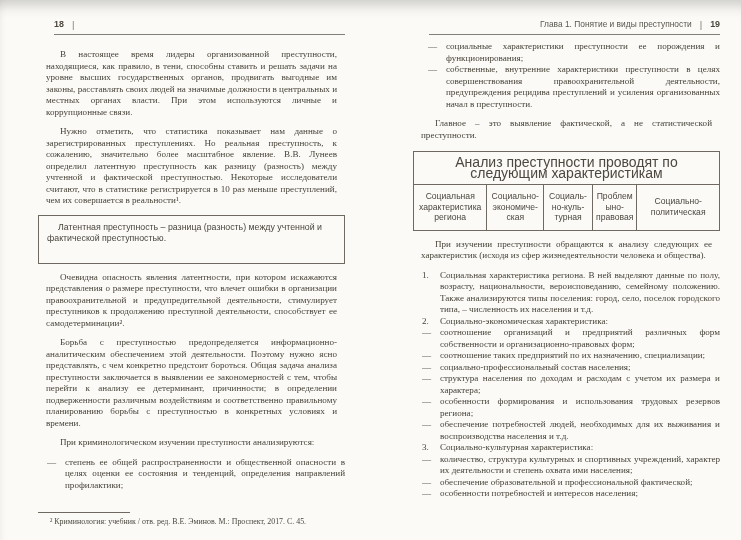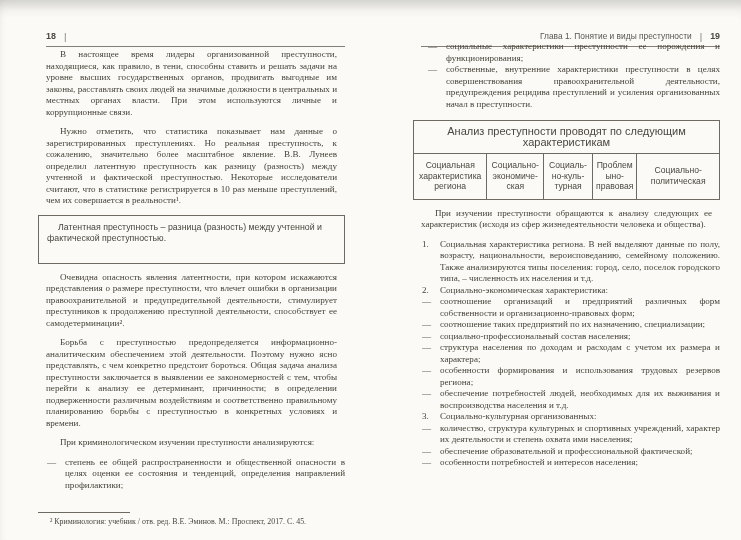--- a/index.html
+++ b/index.html
@@ -8,25 +8,25 @@
     background:#fbfaf7;
     box-shadow: inset 0 16px 14px -12px rgba(60,58,54,.28), inset 6px 0 10px -8px rgba(60,58,54,.12);
     font-family:"Liberation Serif","DejaVu Serif",serif;
     color:#474338;
   }
   .page { position:absolute; top:0; width:307px; height:540px; overflow:hidden; }
   .page.left  { left:38px; }
   .page.right { left:413px; }
 
   .running-head {
-    position:absolute; top:20px; left:8px; right:0;
+    position:absolute; top:20px; left:16px; right:0;
     border-bottom:1px solid #847f76; padding-bottom:5px;
     font-family:"Liberation Sans","DejaVu Sans",sans-serif;
     font-size:8.4px; line-height:9px; color:#5a564d;
-    display:flex; align-items:flex-end; gap:8px;margin-top:12px;
+    display:flex; align-items:flex-end; gap:8px;
   }
   .running-head.right-head { justify-content:flex-end; }
   .pagenum { font-weight:bold; font-size:8.9px; color:#4c483f; }
   .head-sep { color:#827d74; font-size:9.5px; }
 
   .body {
     position:absolute; top:41px; left:0; right:0;
     font-size:9.1px; line-height:11.5px; text-align:justify;
     hyphens:manual;
   }
@@ -47,21 +47,21 @@
   .an-table {
     width:100%; border-collapse:collapse; margin:10px 0 8px 0;
     font-family:"Liberation Sans","DejaVu Sans",sans-serif;
     color:#4c473f; table-layout:fixed;
   }
   .an-table td {
     border:1px solid #6e6a61; text-align:center; vertical-align:middle;
     font-size:8.6px; line-height:10.6px; padding:6px 3px 7px 3px;
     overflow-wrap:break-word; hyphens:manual;
   }
-  .an-table td.t-head { font-size:11px; padding:5px 14px 6px 14px; }
+  .an-table td.t-head { font-size:14px; padding:5px 14px 6px 14px; }
 
   .footnotes {
     position:absolute; left:0; right:0; bottom:13px;
     font-size:7.9px; line-height:10.2px; text-align:justify; color:#4c483f;
   }
   .footnotes .fn { margin:0; text-indent:12px; }
   .fn-rule { width:92px; border-top:1px solid #6e6a61; margin:0 0 4px 0; }
 </style>
 </head>
 <body>
@@ -106,20 +106,21 @@
     <div class="body">
       <div class="li li-lg">
         <span class="marker">—</span>
         <span class="li-text">социальные характеристики преступности ее порождения и функционирования;</span>
       </div>
       <div class="li li-lg">
         <span class="marker">—</span>
         <span class="li-text">собственные, внутренние характеристики преступности в целях совершенствования правоохранительной деятельности, предупреждения рецидива преступлений и усиления организованных начал в преступности.</span>
       </div>
 
+      <p>Главное – это выявление фактической, а не статистической преступности.</p>
 
       <table class="an-table">
         <colgroup>
           <col style="width:24%">
             <col style="width:18.5%">
             <col style="width:16%">
             <col style="width:14.5%">
             <col style="width:27%">
         </colgroup>
         <tbody>
@@ -139,20 +140,20 @@
       <p>При изучении преступности обращаются к анализу следующих ее характеристик (исходя из сфер жизнедеятельности человека и общества).</p>
 
       <div class="li"><span class="marker">1.</span><span class="li-text">Социальная характеристика региона. В ней выделяют данные по полу, возрасту, национальности, вероисповеданию, семейному положению. Также анализируются типы поселения: город, село, поселок городского типа, – численность их населения и т.д.</span></div>
       <div class="li"><span class="marker">2.</span><span class="li-text">Социально-экономическая характеристика:</span></div>
       <div class="li"><span class="marker">—</span><span class="li-text">соотношение организаций и предприятий различных форм собственности и организационно-правовых форм;</span></div>
       <div class="li"><span class="marker">—</span><span class="li-text">соотношение таких предприятий по их назначению, специализации;</span></div>
       <div class="li"><span class="marker">—</span><span class="li-text">социально-профессиональный состав населения;</span></div>
       <div class="li"><span class="marker">—</span><span class="li-text">структура населения по доходам и расходам с учетом их размера и характера;</span></div>
       <div class="li"><span class="marker">—</span><span class="li-text">особенности формирования и использования трудовых резервов региона;</span></div>
       <div class="li"><span class="marker">—</span><span class="li-text">обеспечение потребностей людей, необходимых для их выживания и воспроизводства населения и т.д.</span></div>
-      <div class="li"><span class="marker">3.</span><span class="li-text">Социально-культурная организованных:</span></div>
+      <div class="li"><span class="marker">3.</span><span class="li-text">Социально-культурная характеристика:</span></div>
       <div class="li"><span class="marker">—</span><span class="li-text">количество, структура культурных и спортивных учреждений, характер их деятельности и степень охвата ими населения;</span></div>
       <div class="li"><span class="marker">—</span><span class="li-text">обеспечение образовательной и профессиональной фактической;</span></div>
       <div class="li"><span class="marker">—</span><span class="li-text">особенности потребностей и интересов населения;</span></div>
     </div>
   </section>
 
 </div>
 
 </body></html>

